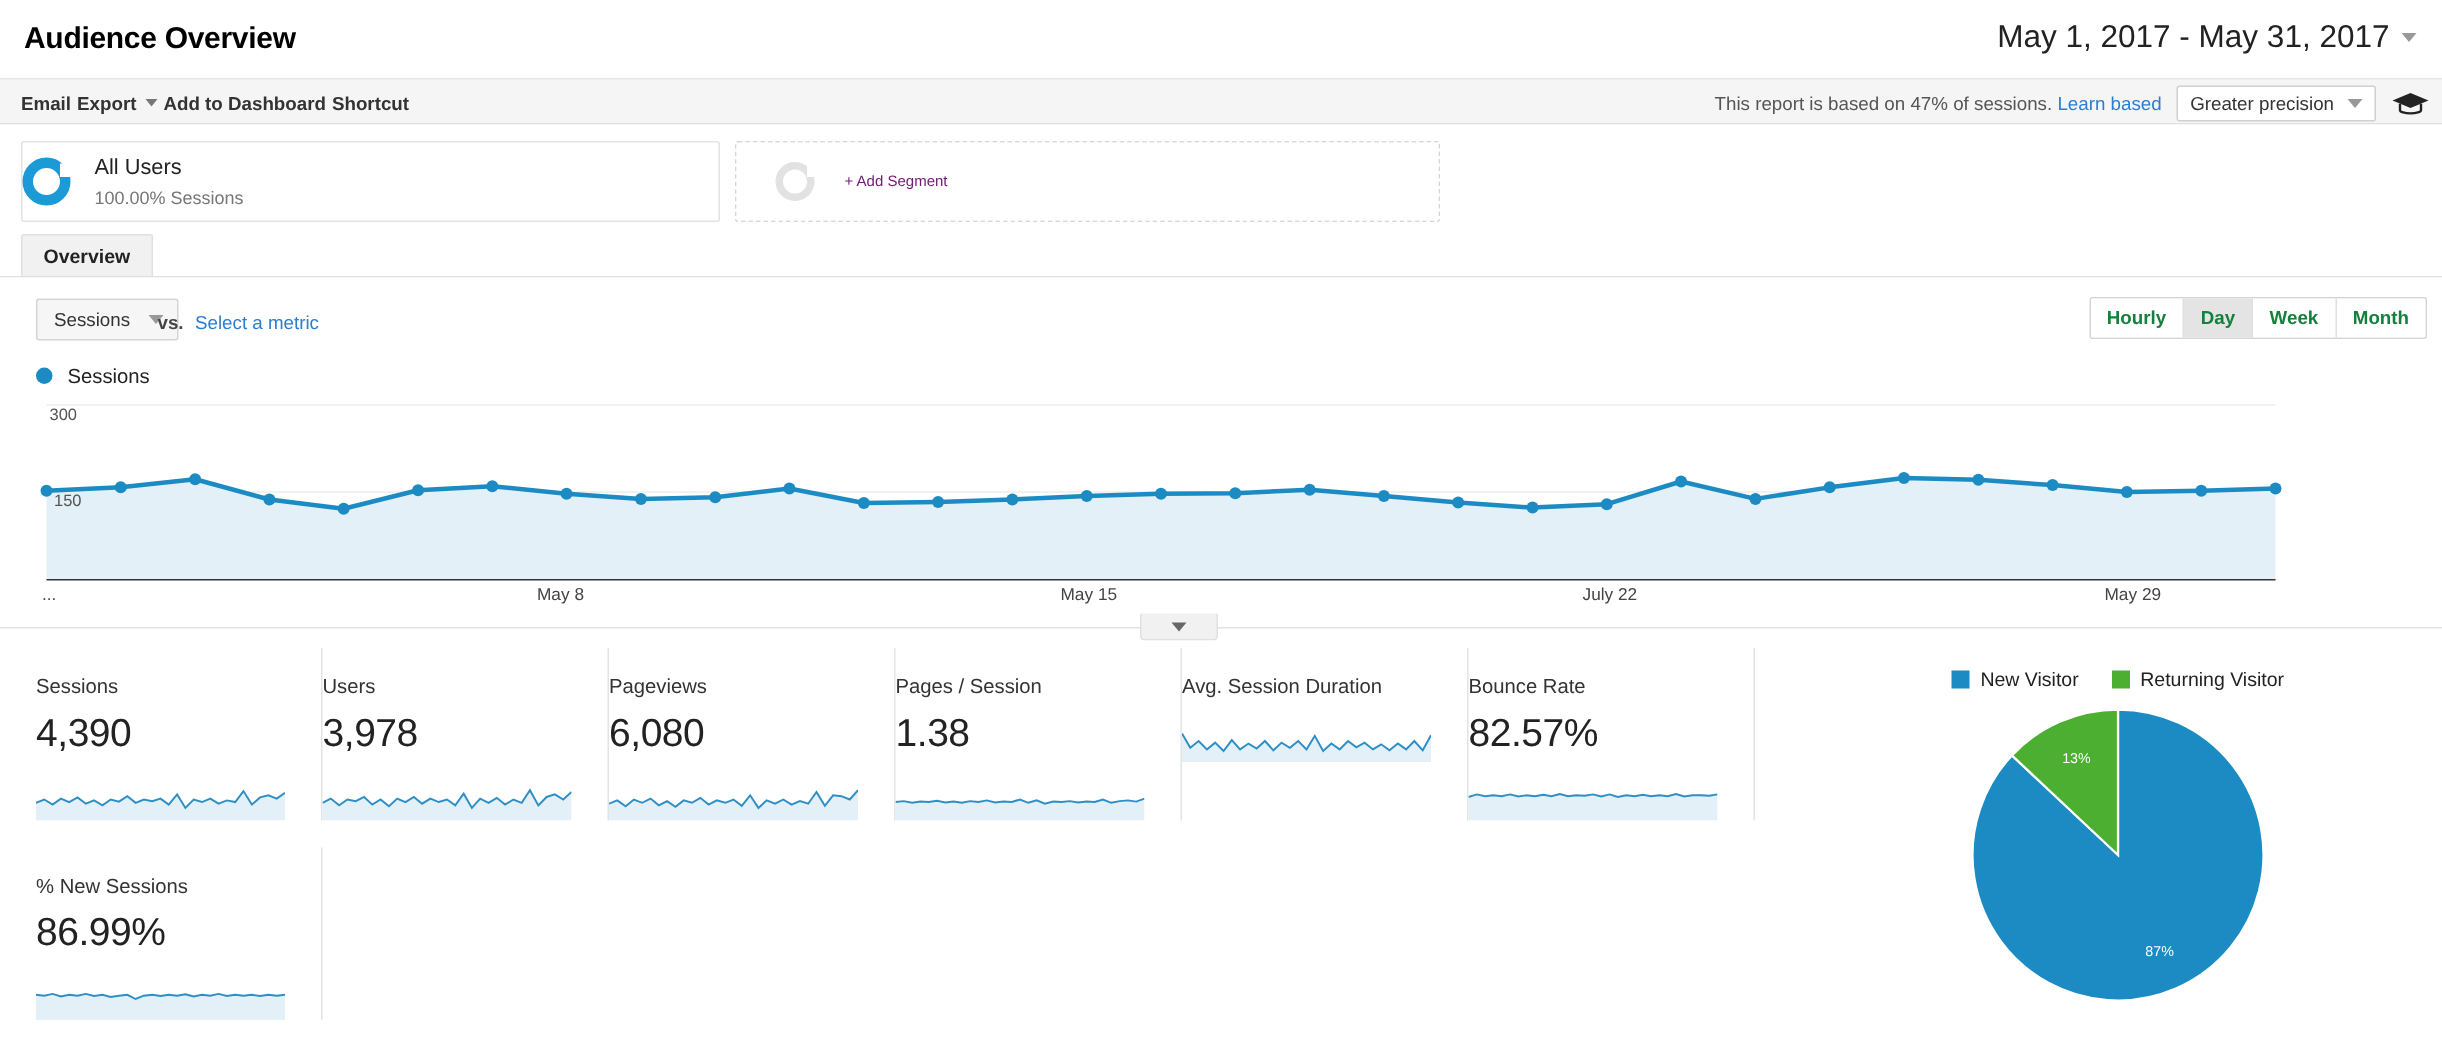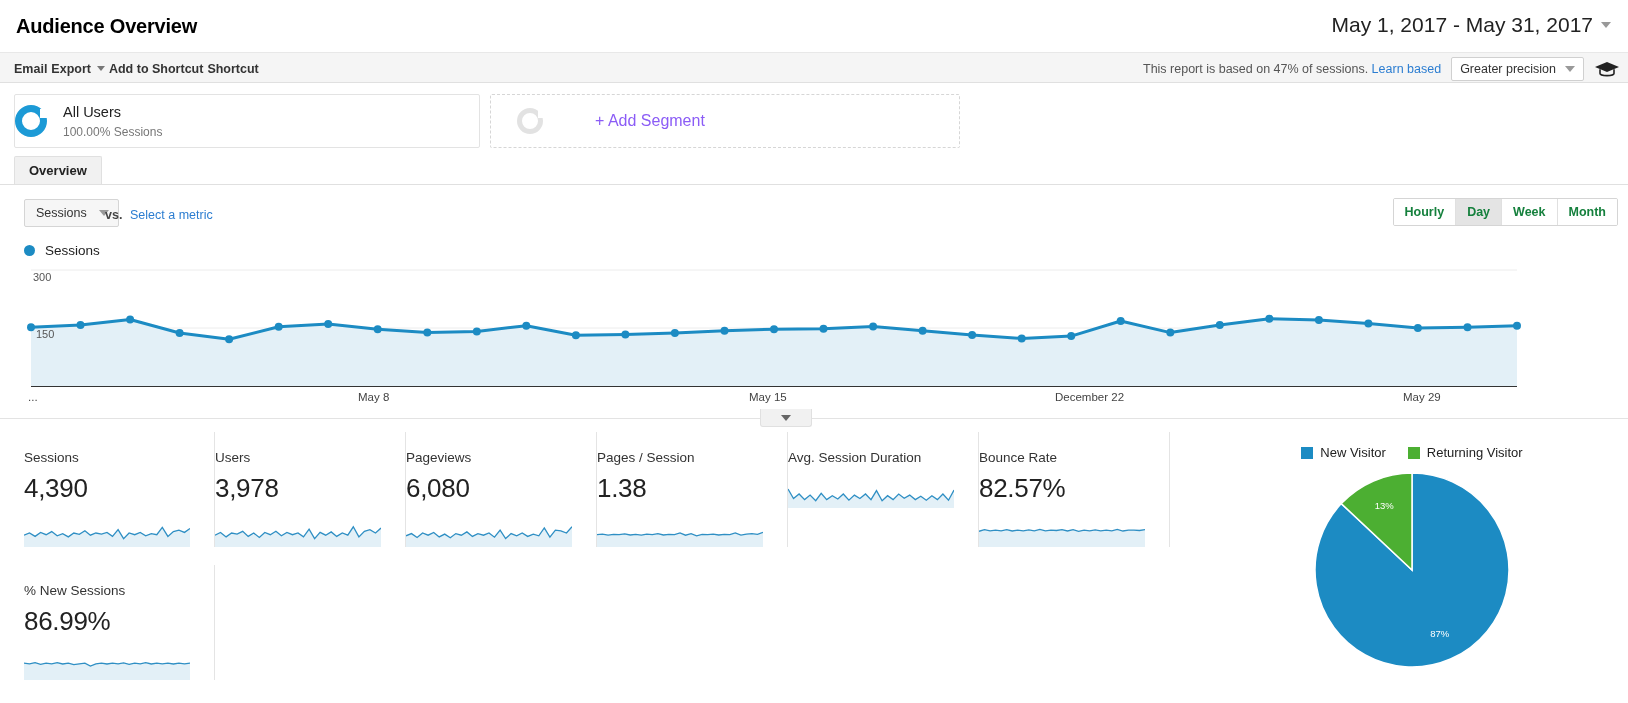--- a/index.html
+++ b/index.html
@@ -68,21 +68,21 @@
     padding-left:26px; gap:20px;
   }
   .donut { width:32px; height:32px; border-radius:50%; border:7px solid #1c9ad6;
            background:#fff; box-sizing:border-box; position:relative; }
   .donut::after{ content:""; position:absolute; width:9px;height:9px; background:#fff;
                  right:-9px; top:-3px; transform:rotate(0deg); }
   .donut-gray { border-color:#e2e2e2; width:26px;height:26px;border-width:5px; }
   .donut-gray::after{ width:7px;height:7px; right:-7px; top:-2px; }
   .seg-name { font-size:14.5px; color:#222; line-height:1.35; }
   .seg-sub { font-size:12px; color:#777; margin-top:2px; }
-  .seg-add-label { font-size:16px; color:#8b5cf6;margin-left:32px; }
+  .seg-add-label { font-size:10px; color:#701a75; }
 
   
   .tabs { position:absolute; left:14px; top:156px; height:28px; display:flex; align-items:flex-start; }
   .tab {
     font-size:13px; font-weight:bold; color:#333; background:#f1f1f1;
     border:1px solid #e0e0e0; border-bottom:none; border-radius:2px 2px 0 0;
     padding:6px 14px 7px; cursor:pointer;
   }
   .tab.active { background:#f1f1f1; color:#222; }
   .tabs-underline {
@@ -167,21 +167,21 @@
   <div class="toolbar">
     <div class="tb-left">
       <div class="tb-item">
           <span>Email</span>
         </div>
       <div class="tb-item">
         <span>Export</span>
         <span class="caret-down"></span>
       </div>
       <div class="tb-item">
-          <span>Add to Shortcut</span>
+          <span>Add to Dashboard</span>
         </div>
       <div class="tb-item">
           <span>Shortcut</span>
         </div>
     </div>
     <div class="tb-right">
       <div class="tb-note">
         <span>This report is based on 47% of sessions.</span>
         <a href="#">Learn based</a>
       </div>
@@ -273,22 +273,22 @@
           <circle cx="1368.4" cy="55.4" r="4" fill="#1c8bc3"></circle>
           <circle cx="1417.9" cy="60.0" r="4" fill="#1c8bc3"></circle>
           <circle cx="1467.5" cy="59.2" r="4" fill="#1c8bc3"></circle>
           <circle cx="1517.0" cy="57.7" r="4" fill="#1c8bc3"></circle>
         </svg>
       <div class="ylabel y-top">300</div>
       <div class="ylabel y-mid">150</div>
       <div class="xaxis-rule"></div>
       <div class="xlabel" style="left:28px;">...</div>
       <div class="xlabel" style="left:358px;">May 8</div>
-      <div class="xlabel" style="left:749px;">May 15</div>
-      <div class="xlabel" style="left:1055px;">December 22</div>
+      <div class="xlabel" style="left:707px;">May 15</div>
+      <div class="xlabel" style="left:1055px;">July 22</div>
       <div class="xlabel" style="left:1403px;">May 29</div>
     </div>
   </div>
 
   <div class="collapse-handle">
     <span class="caret-down"></span>
   </div>
   <div class="panel-divider"></div>
 
   <div class="cards">

